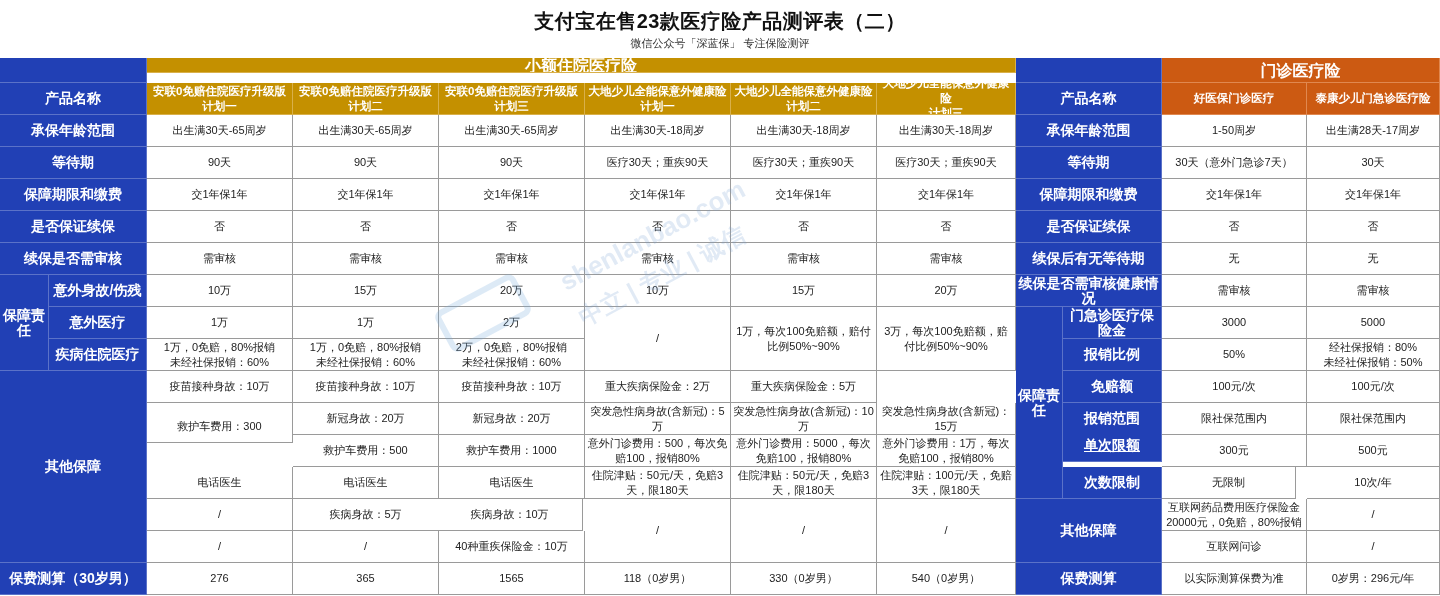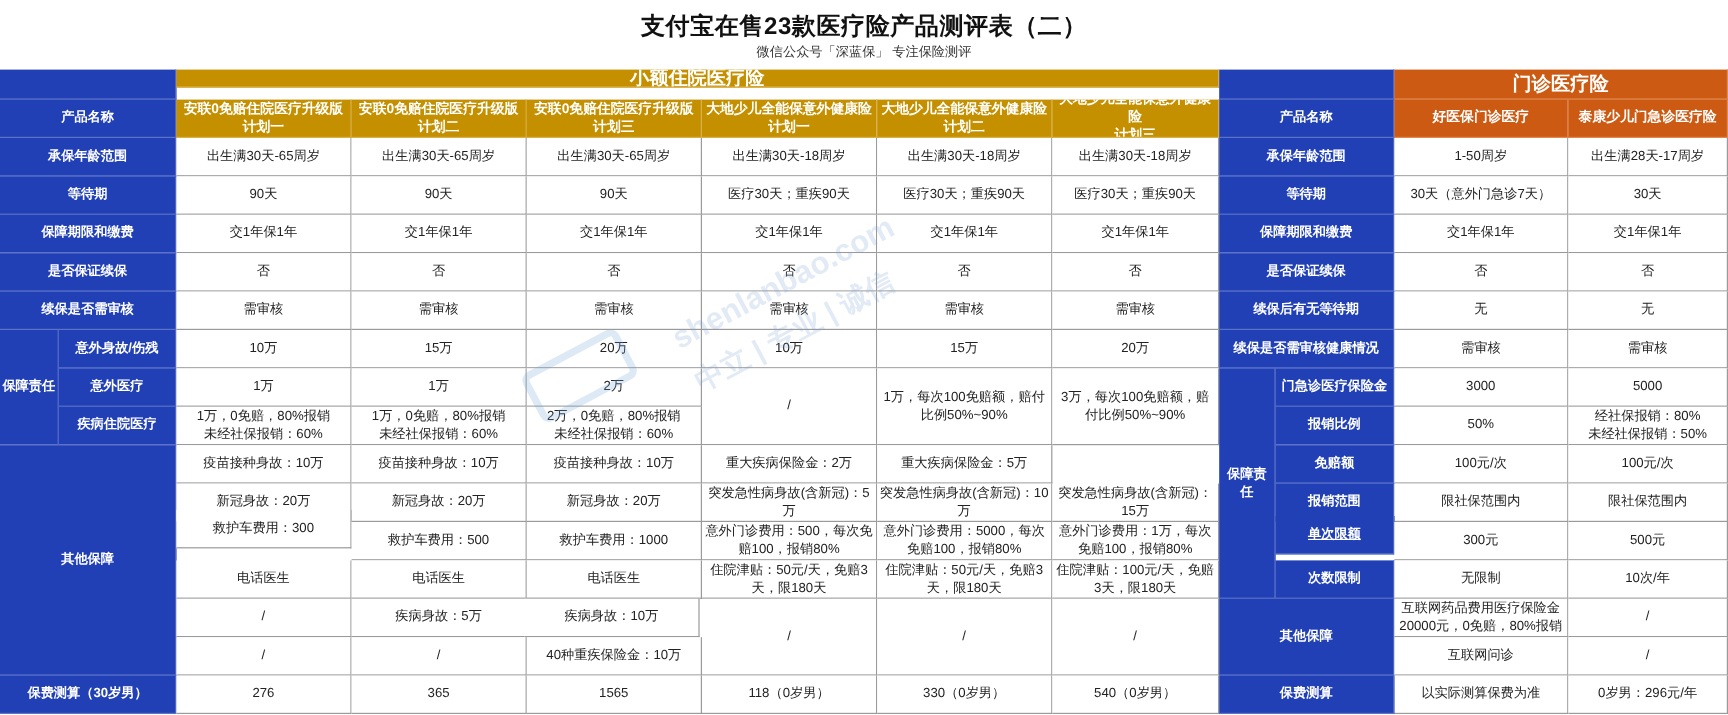--- a/index.html
+++ b/index.html
@@ -4,21 +4,21 @@
 <style>
   * { box-sizing: border-box; margin: 0; padding: 0; }
   html, body { width: 1440px; height: 596px; background: #ffffff; overflow: hidden; }
   body { font-family: "Liberation Sans", "DejaVu Sans", sans-serif; position: relative; }
   .title { position: absolute; top: 8px; left: 0; width: 1440px; text-align: center; font-size: 20px; font-weight: bold; color: #111; letter-spacing: 0.5px; }
   .subtitle { position: absolute; top: 36px; left: 0; width: 1440px; text-align: center; font-size: 11px; color: #333; }
   .grid { position: absolute; left: 0; top: 0; width: 1440px; height: 596px; }
   .cell { position: absolute; display: flex; align-items: center; justify-content: center; text-align: center;
           font-size: 11px; line-height: 15px; color: #222; border-right: 1px solid #9a9a9a; border-bottom: 1px solid #9a9a9a;
           padding: 0 2px; white-space: pre-line; background: #ffffff; overflow: hidden; }
-  .cell.hdr { background: #2140b5; color: #ffffff; font-weight: bold; font-size: 11px; border-color: #5b72c8; }
+  .cell.hdr { background: #2140b5; color: #ffffff; font-weight: bold; font-size: 14px; border-color: #5b72c8; }
   .cell.gold { background: #c49000; color: #ffffff; font-weight: bold; font-size: 11.5px; border-color: #d9b04a; }
   .cell.gold.big { font-size: 16px; }
   .cell.orange { background: #cc5a12; color: #ffffff; font-weight: bold; font-size: 11.5px; border-color: #e08850; }
   .cell.orange.big { font-size: 16px; }
   .watermark { position: absolute; left: 430px; top: 180px; width: 380px; height: 180px; pointer-events: none; }
   .wm-text { position: absolute; color: rgba(120,160,210,0.22); font-weight: bold; transform: rotate(-28deg); white-space: nowrap; }
   .wm-logo { position: absolute; left: 8px; top: 110px; width: 90px; height: 46px; border: 6px solid rgba(120,170,220,0.25);
              border-radius: 8px; transform: rotate(-28deg); }
 </style>
 </head>
@@ -100,21 +100,21 @@
     <div class="cell " style="left: 439px; top: 339px; width: 146px; height: 32px;">2万，0免赔，80%报销
 未经社保报销：60%</div>
     <div class="cell " style="left: 877px; top: 307px; width: 139px; height: 64px;">3万，每次100免赔额，赔付比例50%~90%</div>
     <div class="cell hdr" style="left: 0px; top: 371px; width: 147px; height: 192px;">其他保障</div>
     <div class="cell " style="left: 147px; top: 371px; width: 146px; height: 32px;">疫苗接种身故：10万</div>
     <div class="cell " style="left: 293px; top: 371px; width: 146px; height: 32px;">疫苗接种身故：10万</div>
     <div class="cell " style="left: 439px; top: 371px; width: 146px; height: 32px;">疫苗接种身故：10万</div>
     <div class="cell " style="left: 147px; top: 403px; width: 146px; height: 32px;">新冠身故：20万</div>
     <div class="cell " style="left: 293px; top: 403px; width: 146px; height: 32px;">新冠身故：20万</div>
     <div class="cell " style="left: 439px; top: 403px; width: 146px; height: 32px;">新冠身故：20万</div>
-    <div class="cell " style="left: 147px; top: 425px; width: 146px; height: 32px;">救护车费用：300</div>
+    <div class="cell " style="left: 147px; top: 411px; width: 146px; height: 32px;">救护车费用：300</div>
     <div class="cell " style="left: 293px; top: 435px; width: 146px; height: 32px;">救护车费用：500</div>
     <div class="cell " style="left: 439px; top: 435px; width: 146px; height: 32px;">救护车费用：1000</div>
     <div class="cell " style="left: 147px; top: 467px; width: 146px; height: 32px;">电话医生</div>
     <div class="cell " style="left: 293px; top: 467px; width: 146px; height: 32px;">电话医生</div>
     <div class="cell " style="left: 439px; top: 467px; width: 146px; height: 32px;">电话医生</div>
     <div class="cell " style="left: 147px; top: 499px; width: 146px; height: 32px;">/</div>
     <div class="cell " style="left: 293px; top: 499px; width: 146px; height: 32px;">疾病身故：5万</div>
     <div class="cell " style="left: 437px; top: 499px; width: 146px; height: 32px; text-align: center;">疾病身故：10万</div>
     <div class="cell " style="left: 147px; top: 531px; width: 146px; height: 32px;">/</div>
     <div class="cell " style="left: 293px; top: 531px; width: 146px; height: 32px;">/</div>
@@ -174,21 +174,21 @@
     <div class="cell hdr" style="left: 1063px; top: 371px; width: 99px; height: 32px;">免赔额</div>
     <div class="cell " style="left: 1162px; top: 371px; width: 145px; height: 32px;">100元/次</div>
     <div class="cell " style="left: 1307px; top: 371px; width: 133px; height: 32px;">100元/次</div>
     <div class="cell hdr" style="left: 1063px; top: 403px; width: 99px; height: 32px;">报销范围</div>
     <div class="cell " style="left: 1162px; top: 403px; width: 145px; height: 32px;">限社保范围内</div>
     <div class="cell " style="left: 1307px; top: 403px; width: 133px; height: 32px;">限社保范围内</div>
     <div class="cell hdr" style="left: 1063px; top: 430px; width: 99px; height: 32px; text-decoration: underline;">单次限额</div>
     <div class="cell " style="left: 1162px; top: 435px; width: 145px; height: 32px;">300元</div>
     <div class="cell " style="left: 1307px; top: 435px; width: 133px; height: 32px;">500元</div>
     <div class="cell hdr" style="left: 1063px; top: 467px; width: 99px; height: 32px;">次数限制</div>
-    <div class="cell " style="left: 1162px; top: 467px; width: 145px; height: 32px;">无限制</div>
+    <div class="cell " style="left: 1162px; top: 467px; width: 134px; height: 32px;">无限制</div>
     <div class="cell " style="left: 1307px; top: 467px; width: 133px; height: 32px;">10次/年</div>
     <div class="cell hdr" style="left: 1016px; top: 499px; width: 146px; height: 64px;">其他保障</div>
     <div class="cell " style="left: 1162px; top: 499px; width: 145px; height: 32px;">互联网药品费用医疗保险金
 20000元，0免赔，80%报销</div>
     <div class="cell " style="left: 1307px; top: 499px; width: 133px; height: 32px;">/</div>
     <div class="cell " style="left: 1162px; top: 531px; width: 145px; height: 32px;">互联网问诊</div>
     <div class="cell " style="left: 1307px; top: 531px; width: 133px; height: 32px;">/</div>
     <div class="cell " style="left: 1162px; top: 563px; width: 145px; height: 32px;">以实际测算保费为准</div>
     <div class="cell hdr" style="left: 1016px; top: 563px; width: 146px; height: 32px;">保费测算</div>
     <div class="cell " style="left: 1307px; top: 563px; width: 133px; height: 32px;">0岁男：296元/年</div>

